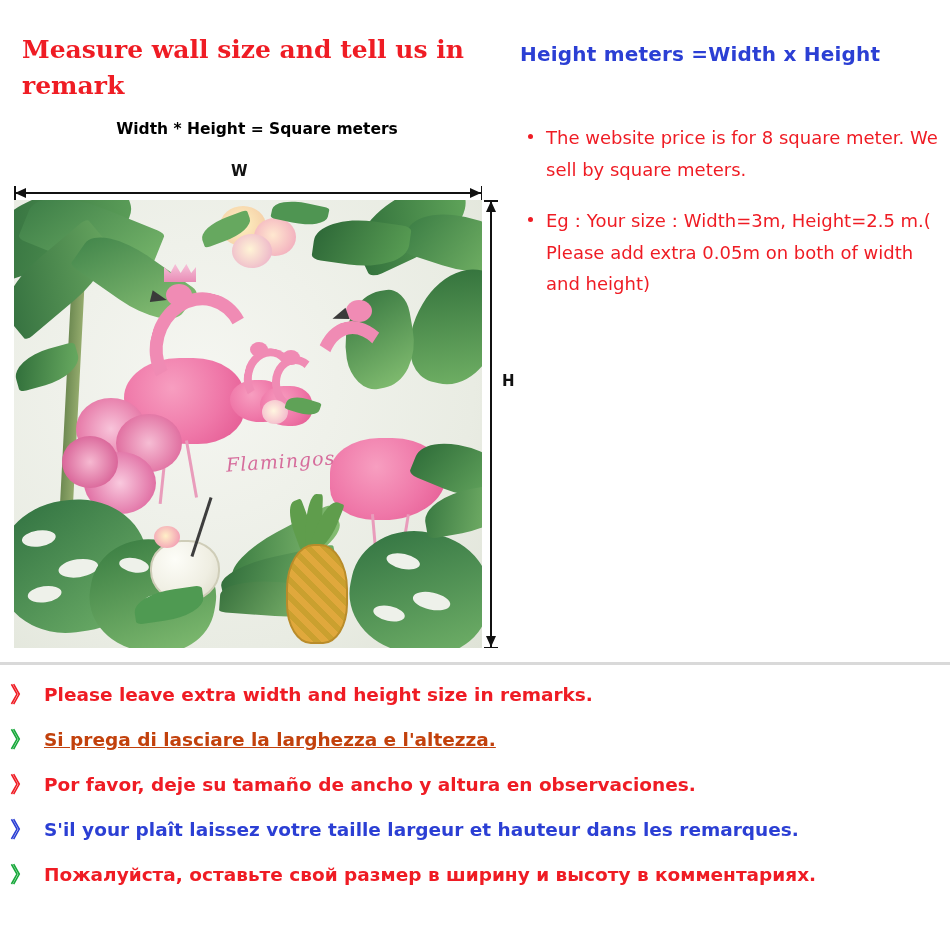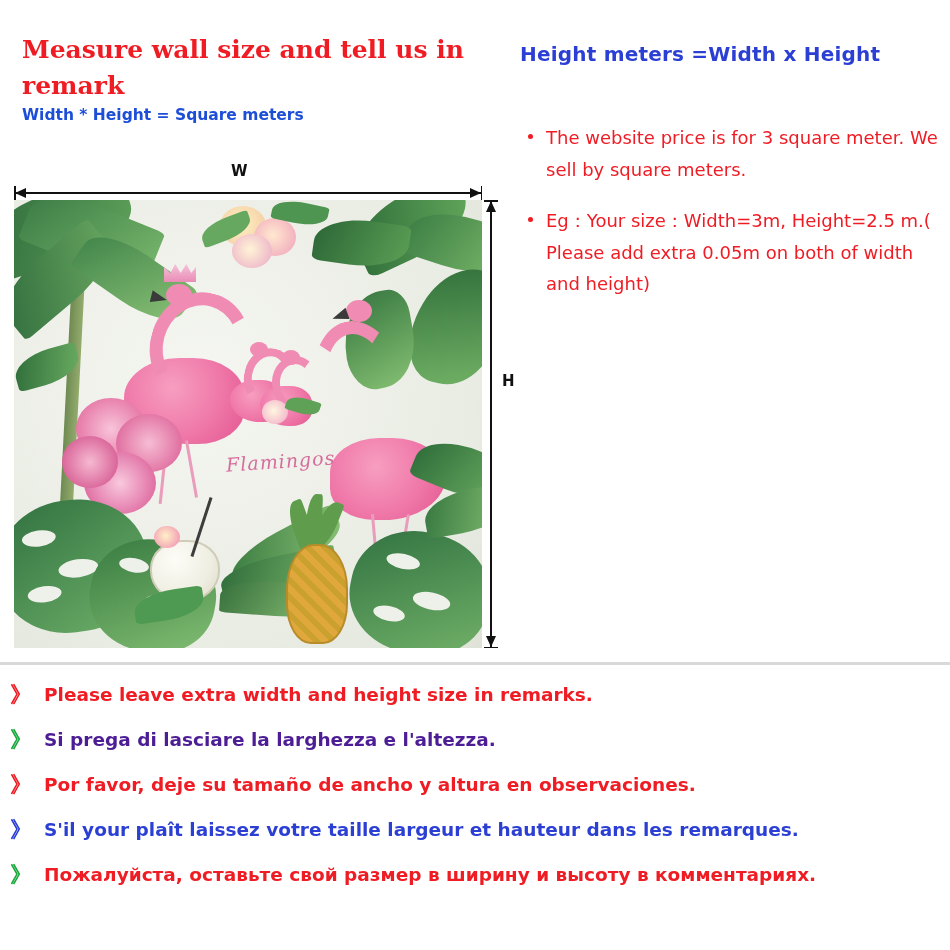--- a/index.html
+++ b/index.html
@@ -49,27 +49,28 @@
     color: #ef1c24;
     font-size: 25px;
     font-weight: bold;
     line-height: 1.42;
     font-family: "DejaVu Serif", serif;
   }
 
   .subline {
     position: absolute;
     left: 22px;
-    top: 104px;
+    top: 118px;
     width: 470px;
-    color: #1d4ed8;
+    color: #000000;
     font-size: 15.5px;
     font-weight: bold;
     line-height: 1.5;
     font-family: "DejaVu Sans", sans-serif;
+    text-align: center;
   }
 
   
   .w-arrow {
     position: absolute;
     left: 14px;
     top: 186px;
     width: 468px;
     height: 14px;
   }
@@ -327,21 +328,21 @@
   }
   .brow .chev {
     position: absolute;
     left: 10px;
     top: 50%;
     transform: translateY(-50%);
     font-size: 22px;
     line-height: 1;
   }
   .c-red { color: #ef1c24; }
-  .c-green { color: #4c1d95; }
+  .c-green { color: #c2410c; text-decoration: underline; }
   .c-blue { color: #2b3fd4; }
   .chev-green { color: #18a83b; }
   .chev-blue { color: #2b3fd4; }
 </style>
 </head>
 <body>
 
 <div class="page">
 
   <div class="top">
@@ -459,21 +460,21 @@
         <div class="leaf" style="left:0px; top:150px; width:66px; height:34px; background:linear-gradient(110deg,#2d6b38,#6cae63); transform:rotate(-16deg);"></div>
       </div>
     </div>
 
     <div class="right-col">
       <div class="sq-title">Height meters =Width x Height</div>
 
       <div class="bullets">
         <div class="bullet">
           <span class="dot"></span>
-          <span>The website price is for 3 square meter. We sell by square meters.</span>
+          <span>The website price is for 8 square meter. We sell by square meters.</span>
         </div>
         <div class="bullet">
           <span class="dot"></span>
           <span>Eg：Your size：Width=3m, Height=2.5 m.( Please add extra 0.05m on both of width and height)</span>
         </div>
       </div>
     </div>
   </div>
 
   <div class="divider"></div>

